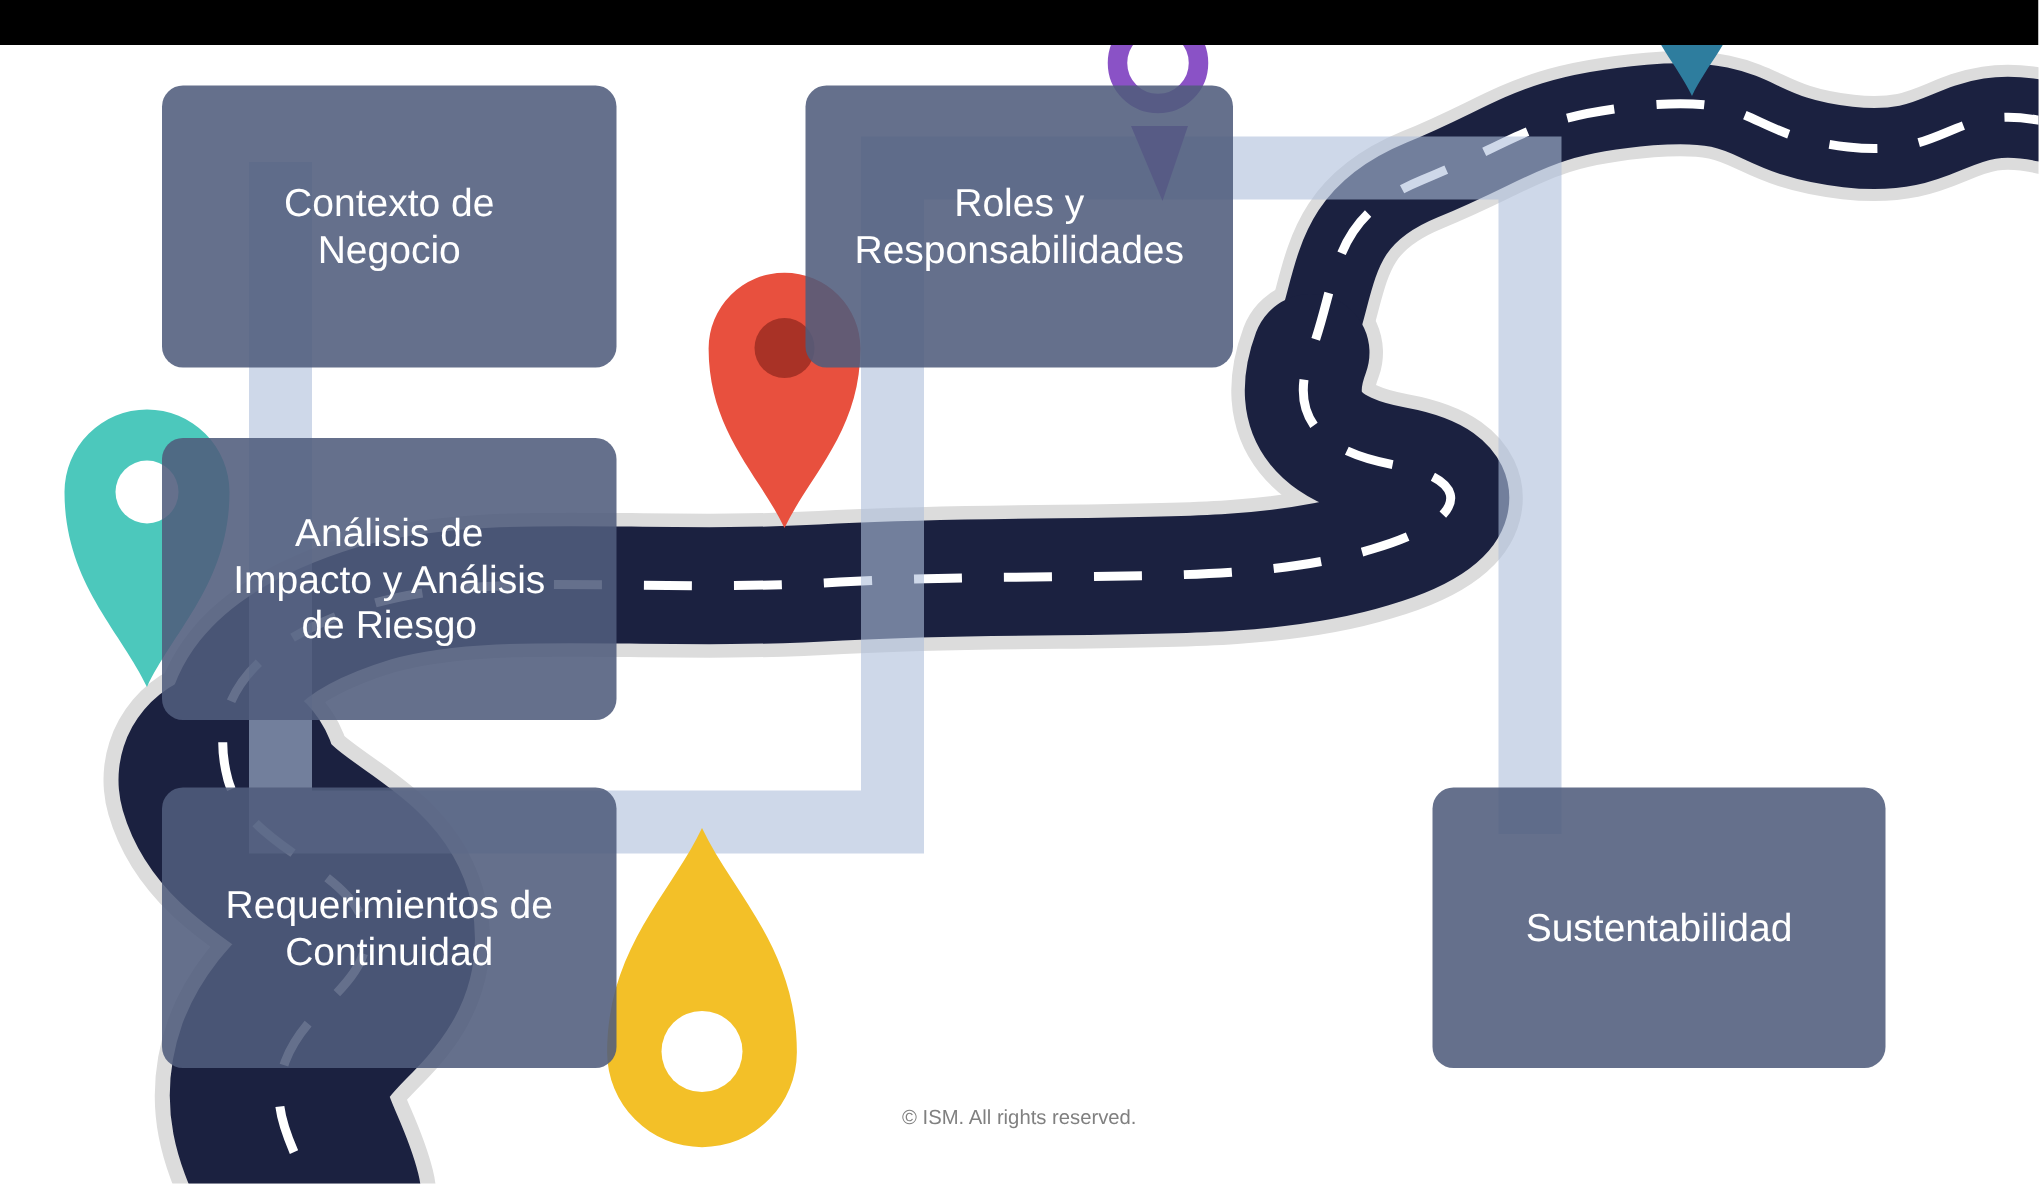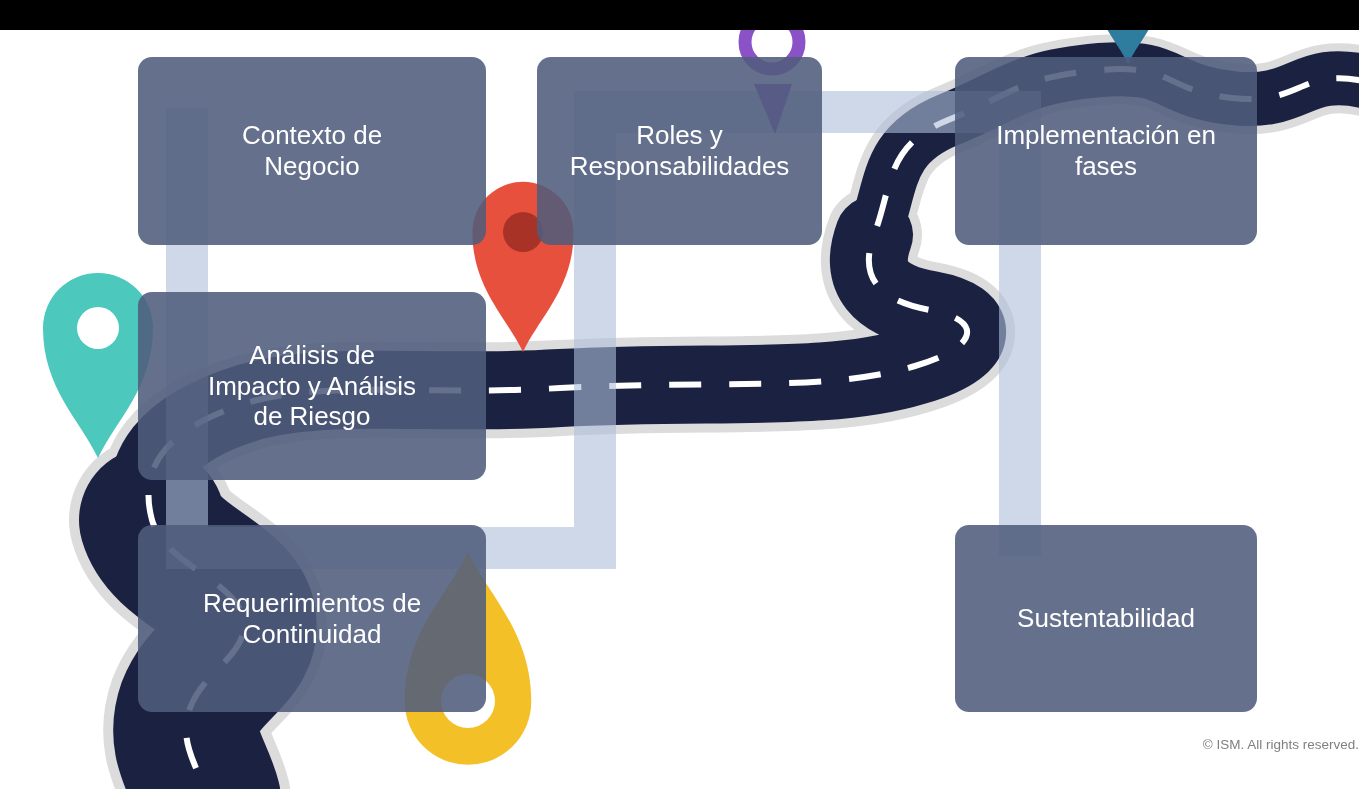--- a/index.html
+++ b/index.html
@@ -33,32 +33,32 @@
     display: flex;
     align-items: center;
     justify-content: center;
     text-align: center;
     color: var(--box_text, #ffffff);
     font-size: 26px;
     line-height: 1.18;
   }
   .box-label { white-space: pre-line; padding: 6px 10px; }
   .italic { font-style: italic; }
-  .col1 { left: 138px; width: 348px; }
+  .col1 { left: 108px; width: 303px; }
   .col2 { left: 537px; width: 285px; }
   .col3 { left: 955px; width: 302px; }
   .row1 { top: 57px;  height: 188px; }
   .row2 { top: 292px; height: 188px; }
   .row3 { top: 525px; height: 187px; }
   .footer {
     position: absolute;
     left: 0; right: 0;
     top: 737px;
     z-index: 25;
-    text-align: right;
+    text-align: center;
     font-size: 13.5px;
     color: var(--footer_text, #808080);
   }
 </style>
 </head>
 <body>
 
 <div class="stage">
 
   <svg class="bg-art" viewBox="0 0 1359 789" xmlns="http://www.w3.org/2000/svg">
@@ -110,24 +110,20 @@
   <div class="top-bar"></div>
 
   <div class="box col1 row1">
     <span class="box-label">Contexto de
 Negocio</span>
   </div>
   <div class="box col2 row1">
     <span class="box-label">Roles y
 Responsabilidades</span>
   </div>
-  <div class="box col3 row1">
-    <span class="box-label">Implementación en
-fases</span>
-  </div>
   <div class="box col1 row2">
     <span class="box-label">Análisis de
 Impacto y Análisis
 de Riesgo</span>
   </div>
   <div class="box col1 row3">
     <span class="box-label">Requerimientos de
 Continuidad</span>
   </div>
   <div class="box col3 row3">

